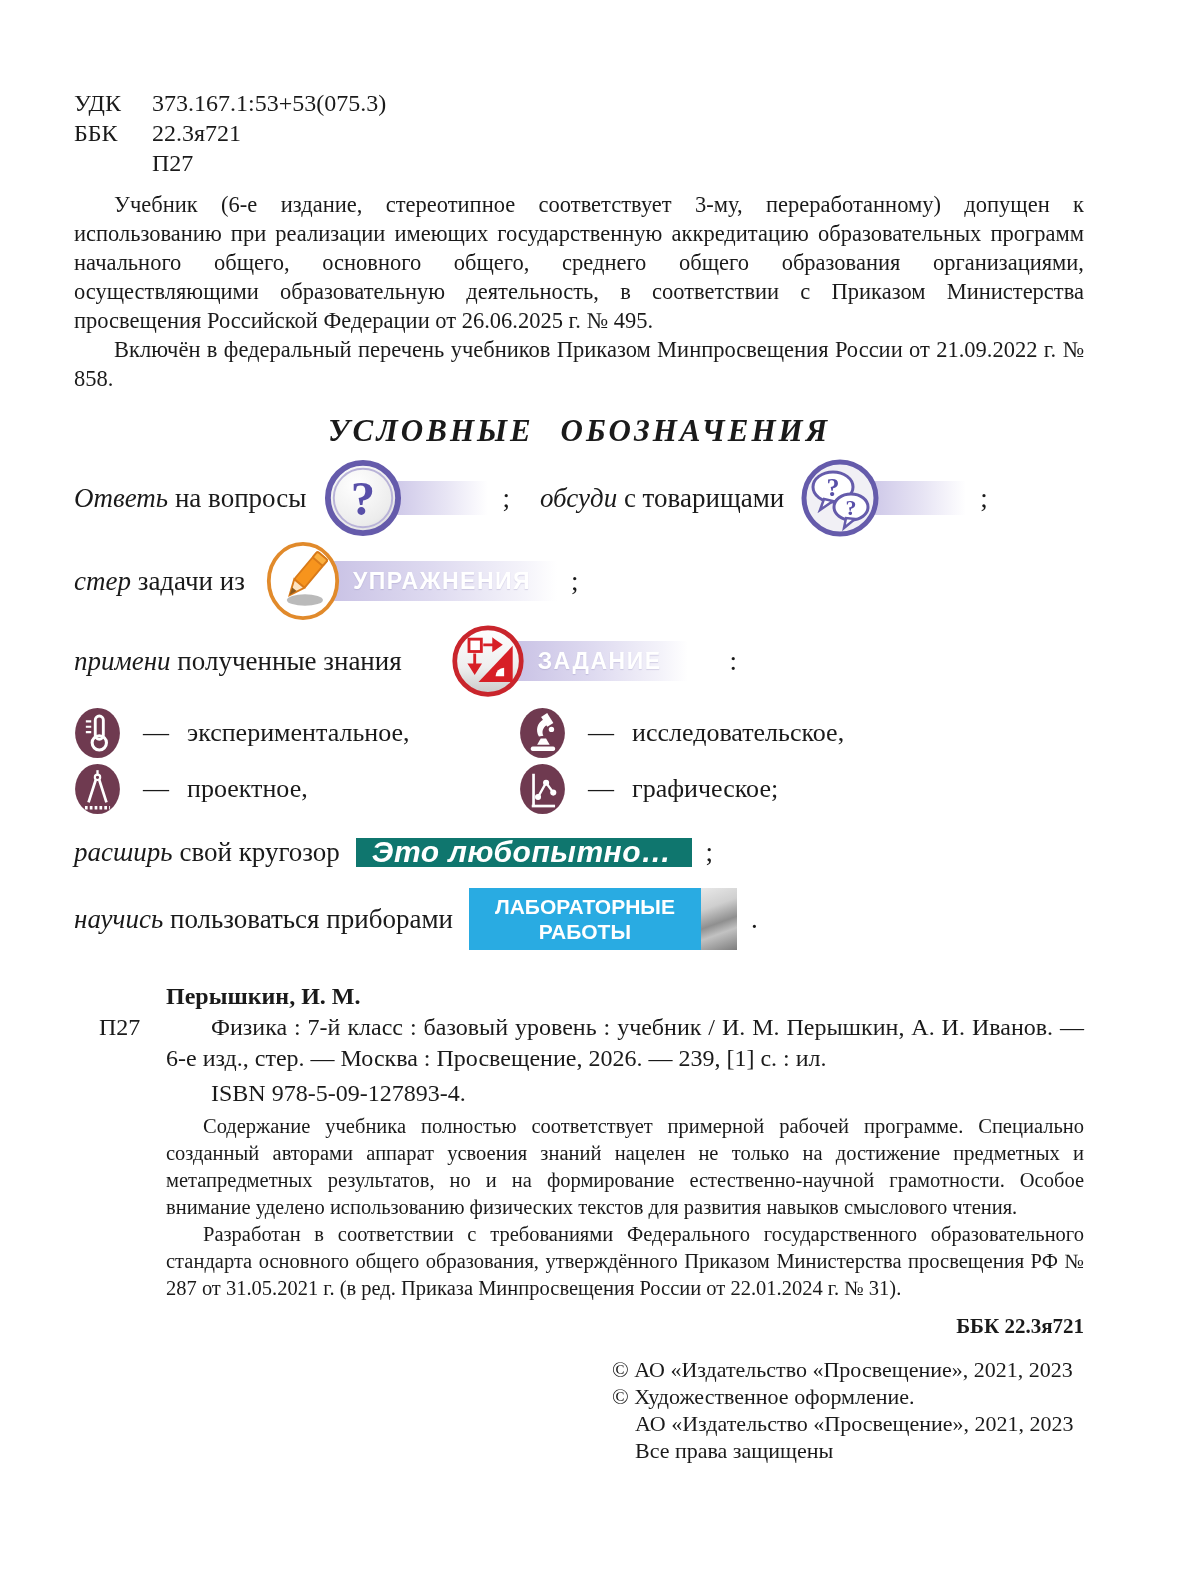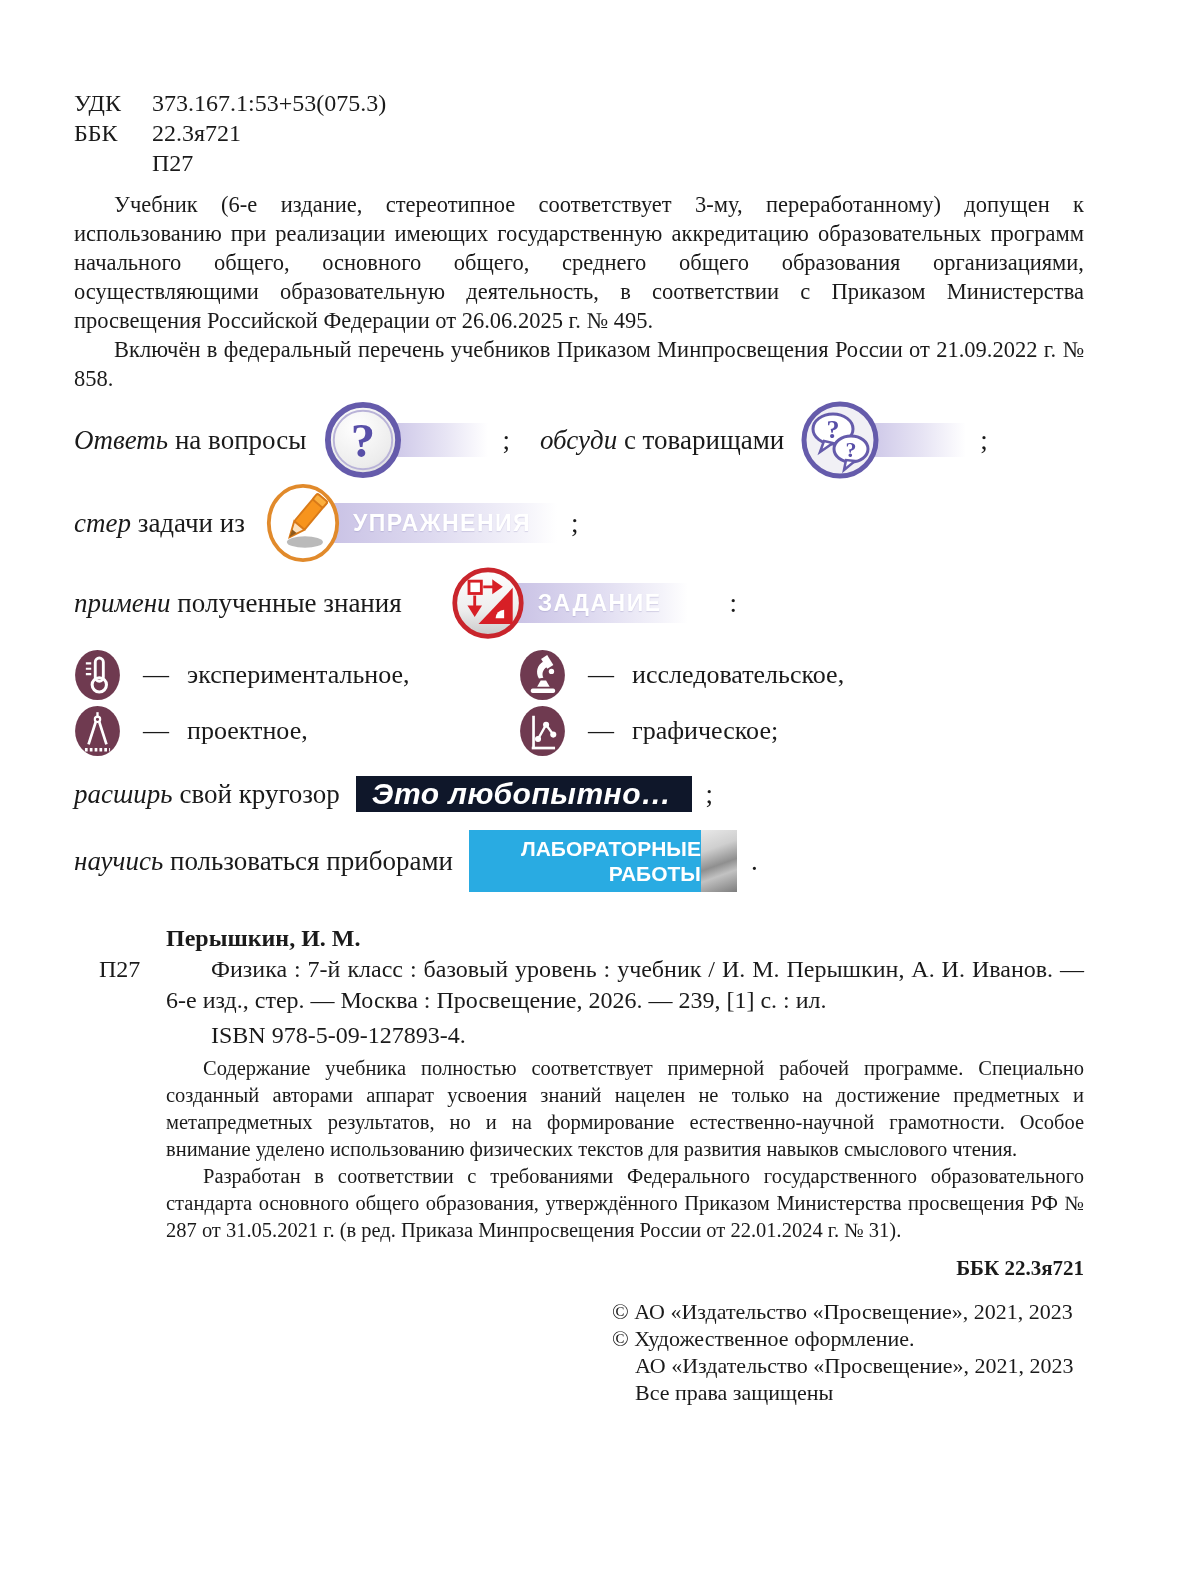--- a/index.html
+++ b/index.html
@@ -45,29 +45,29 @@
   .sep{margin-left:14px;}
   .gap{width:30px;}
   
   .tasks{margin-top:6px;display:grid;grid-template-columns:445px auto;row-gap:4px;}
   .task{display:flex;align-items:center;height:52px;font-size:26px;}
   .task .oval{flex:0 0 auto;margin-right:22px;}
   .task .dash{margin-right:18px;}
   
   .row6{margin-top:14px;height:46px;}
   .banner-orange{
-    margin-left:16px;background:#0f172a;color:#fff;height:36px;
+    margin-left:16px;background:#0f766e;color:#fff;height:29px;
     display:flex;align-items:center;padding:0 20px 0 16px;
     font-family:"Liberation Sans","DejaVu Sans",sans-serif;
     font-weight:bold;font-style:italic;font-size:30px;letter-spacing:.5px;
   }
   .row7{margin-top:12px;height:64px;}
   .banner-blue{
     margin-left:16px;background:#29abe2;color:#fff;height:62px;width:232px;
-    position:relative;display:flex;flex-direction:column;align-items:flex-end;justify-content:center;
+    position:relative;display:flex;flex-direction:column;align-items:center;justify-content:center;
     font-family:"Liberation Sans","DejaVu Sans",sans-serif;
     font-weight:bold;font-size:21px;line-height:25px;text-align:center;
     padding-right:36px;box-sizing:content-box;
   }
   .photo-chip{
     position:absolute;right:0;top:0;width:36px;height:62px;
     background:
       linear-gradient(160deg,#e8e8e8 0%,#cfcfcf 30%,#8f8f8f 55%,#c2c2c2 70%,#7d7d7d 100%);
   }
   
@@ -106,20 +106,21 @@
       <span class="code-label"></span>
       <span>П27</span>
     </div>
   </div>
 
   <div class="intro">
     <p>Учебник (6-е издание, стереотипное соответствует 3-му, переработанному) допущен к использованию при реализации имеющих государственную аккредитацию образовательных программ начального общего, основного общего, среднего общего образования организациями, осуществляющими образовательную деятельность, в соответствии с Приказом Министерства просвещения Российской Федерации от 26.06.2025 г. № 495.</p>
     <p>Включён в федеральный перечень учебников Приказом Минпросвещения России от 21.09.2022 г. № 858.</p>
   </div>
 
+  <div class="legend-title">УСЛОВНЫЕ ОБОЗНАЧЕНИЯ</div>
 
   <div class="lrow row1">
     <span><span class="it">Ответь</span><span> на вопросы</span></span>
     <div class="icon-group" style="margin-left:18px;">
       <span class="circle-icon">
         <svg width="78" height="78" viewBox="0 0 80 80">
           <defs>
             <radialGradient id="qg" cx="40%" cy="32%" r="80%">
               <stop offset="0%" stop-color="#ffffff"></stop>
                 <stop offset="70%" stop-color="#ececec"></stop>

